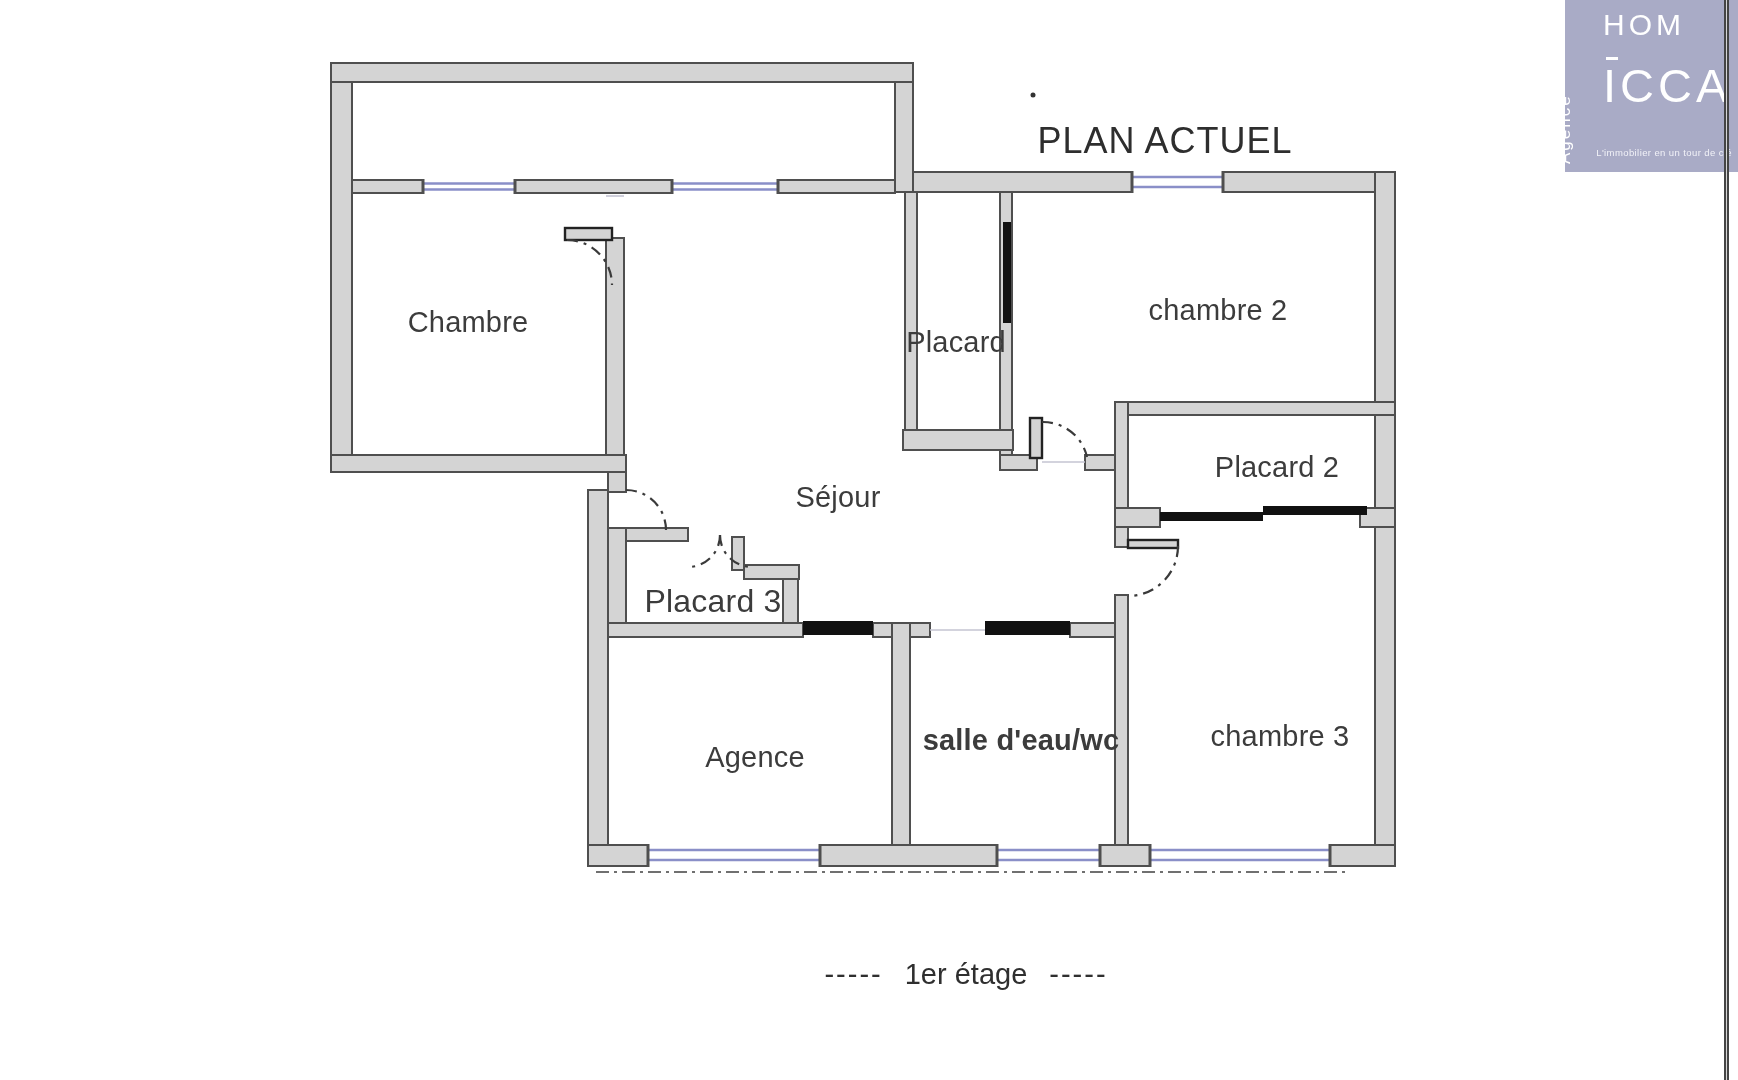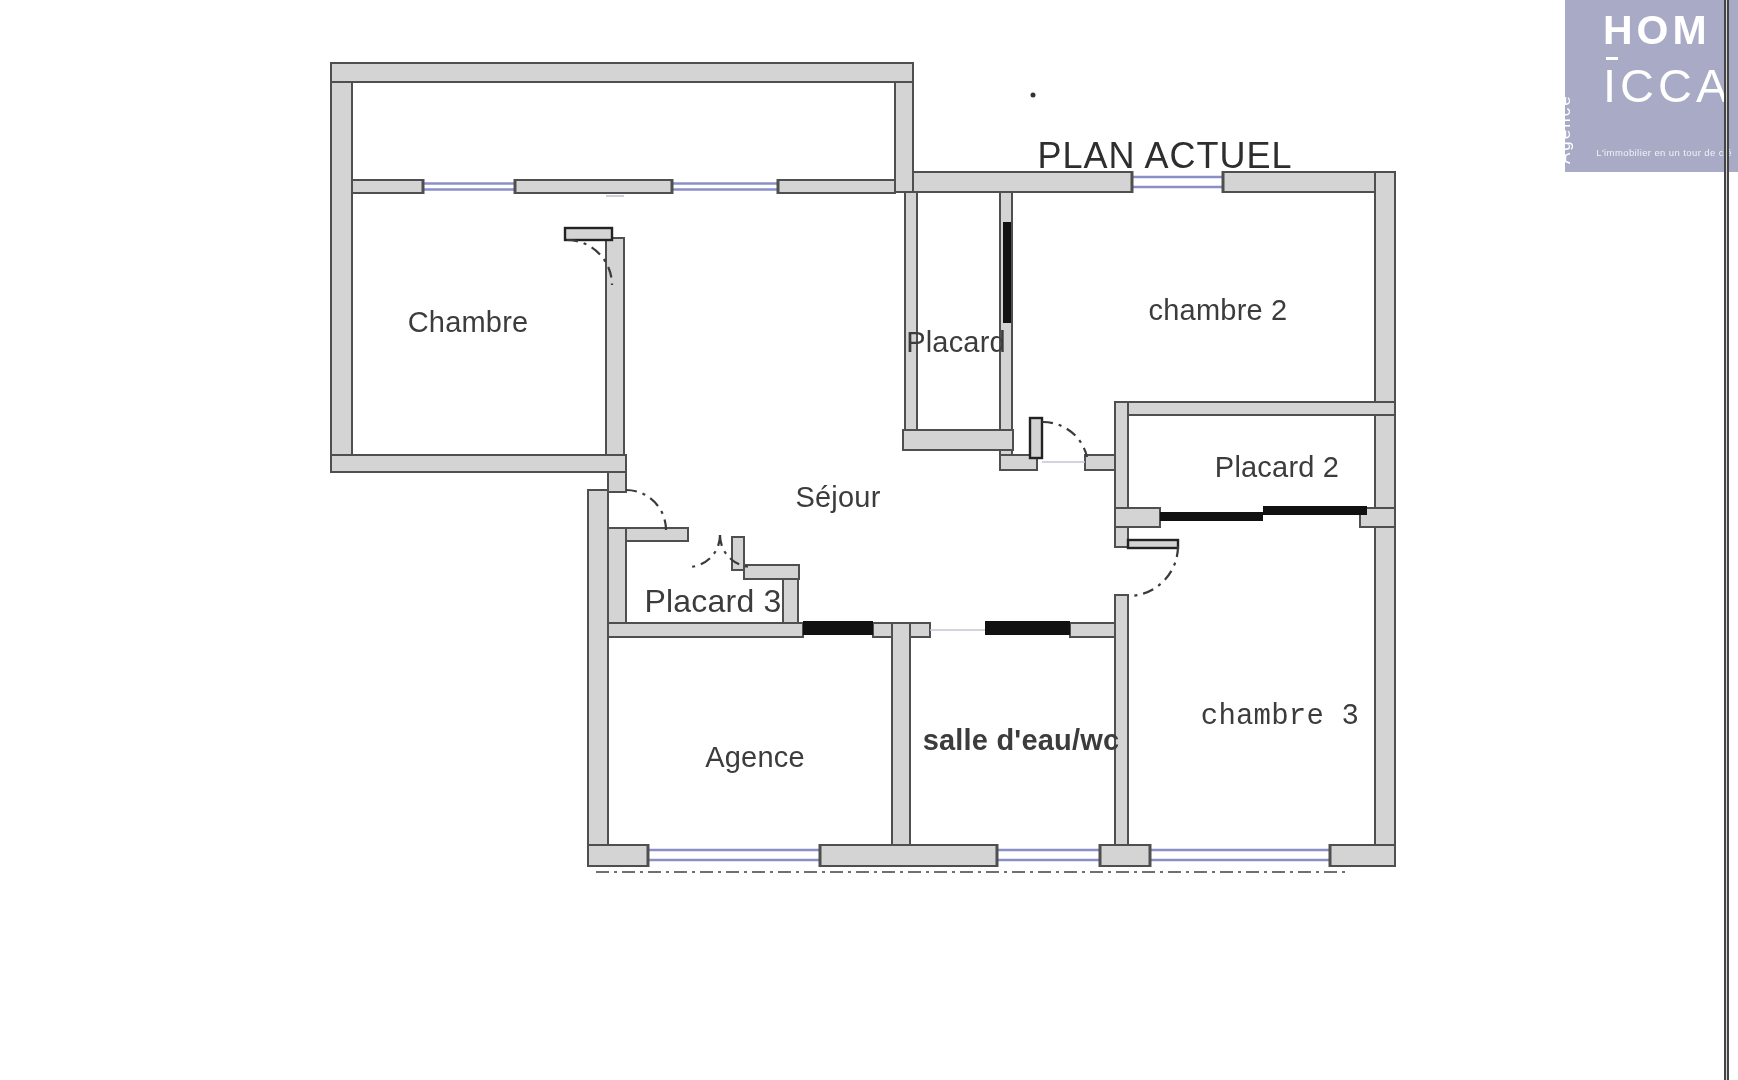--- a/index.html
+++ b/index.html
@@ -18,33 +18,33 @@
   .arc{fill:none;stroke:#3a3a3a;stroke-width:2.2;stroke-dasharray:11 6 3 6;}
   .thin{stroke:#c4c4d2;stroke-width:1.6;}
   .groundline{fill:none;stroke:#707070;stroke-width:2;stroke-dasharray:13 5 3 5;}
   
   .room-label{
     position:absolute;transform:translate(-50%,-50%);
     color:var(--text);font-size:29px;white-space:nowrap;letter-spacing:.2px;
   }
   .plan-title{
     position:absolute;transform:translate(-50%,-50%);
-    color:#2e2e2e;font-size:36px;letter-spacing:1px;white-space:nowrap;margin-top:15px;
+    color:#2e2e2e;font-size:36px;letter-spacing:1px;white-space:nowrap;
   }
   .floor-label{
     position:absolute;transform:translate(-50%,-50%);
     color:#2f2f2f;font-size:29px;white-space:nowrap;
   }
   .floor-label .dash{letter-spacing:2px;margin:0 22px;color:#2f2f2f;}
   
   #logo{
     position:absolute;left:1565px;top:0;width:173px;height:172px;
     background:var(--logo-bg);color:#ffffff;
   }
-  .logo-l1{position:absolute;left:38px;top:10px;font-size:41px;font-weight:700;letter-spacing:4px;line-height:1;}
+  .logo-l1{position:absolute;left:38px;top:10px;font-size:30px;font-weight:400;letter-spacing:4px;line-height:1;}
   .logo-l2{position:absolute;left:38px;top:62px;font-size:47px;font-weight:400;letter-spacing:4px;line-height:1;}
   .logo-idash{position:absolute;left:41px;top:57px;width:12px;height:3px;background:#ffffff;}
   .logo-side{
     position:absolute;left:10px;bottom:8px;transform-origin:0 100%;
     transform:rotate(-90deg);font-size:17px;letter-spacing:2px;color:#ffffff;white-space:nowrap;
   }
   .logo-tagline{
     position:absolute;right:6px;bottom:14px;font-size:9.5px;letter-spacing:.4px;color:#f2f2f8;white-space:nowrap;
   }
   
@@ -197,22 +197,25 @@
   <div class="plan-title" style="left:1165px;top:141px;">PLAN ACTUEL</div>
 
   <div class="room-label" style="left:468px;top:322px;text-align:center;">Chambre</div>
   <div class="room-label" style="left:956px;top:342px;">Placard</div>
   <div class="room-label" style="left:1218px;top:310px;text-align:center;">chambre 2</div>
   <div class="room-label" style="left:1277px;top:467px;">Placard 2</div>
   <div class="room-label" style="left:838px;top:497px;">Séjour</div>
   <div class="room-label" style="left:713px;top:601px;font-size:32px;">Placard 3</div>
   <div class="room-label" style="left:755px;top:757px;">Agence</div>
   <div class="room-label" style="left:1021px;top:740px;font-weight:bold;">salle d'eau/wc</div>
-  <div class="room-label" style="left:1280px;top:716px;font-family:Liberation Mono, monospace;">chambre 3</div>
-
+  <div class="room-label" style="left:1280px;top:736px;">chambre 3</div>
+
+  <div class="floor-label" style="left:966px;top:974px;">
+    <span class="dash">-----</span><span>1er étage</span><span class="dash">-----</span>
+  </div>
 
   <div id="logo">
     <div class="logo-side">Agence</div>
     <div class="logo-l1">HOM</div>
     <div class="logo-idash"></div>
     <div class="logo-l2">ICCA</div>
     <div class="logo-tagline">L'immobilier en un tour de clé</div>
   </div>
 
   <div id="page-edge-line"></div>

